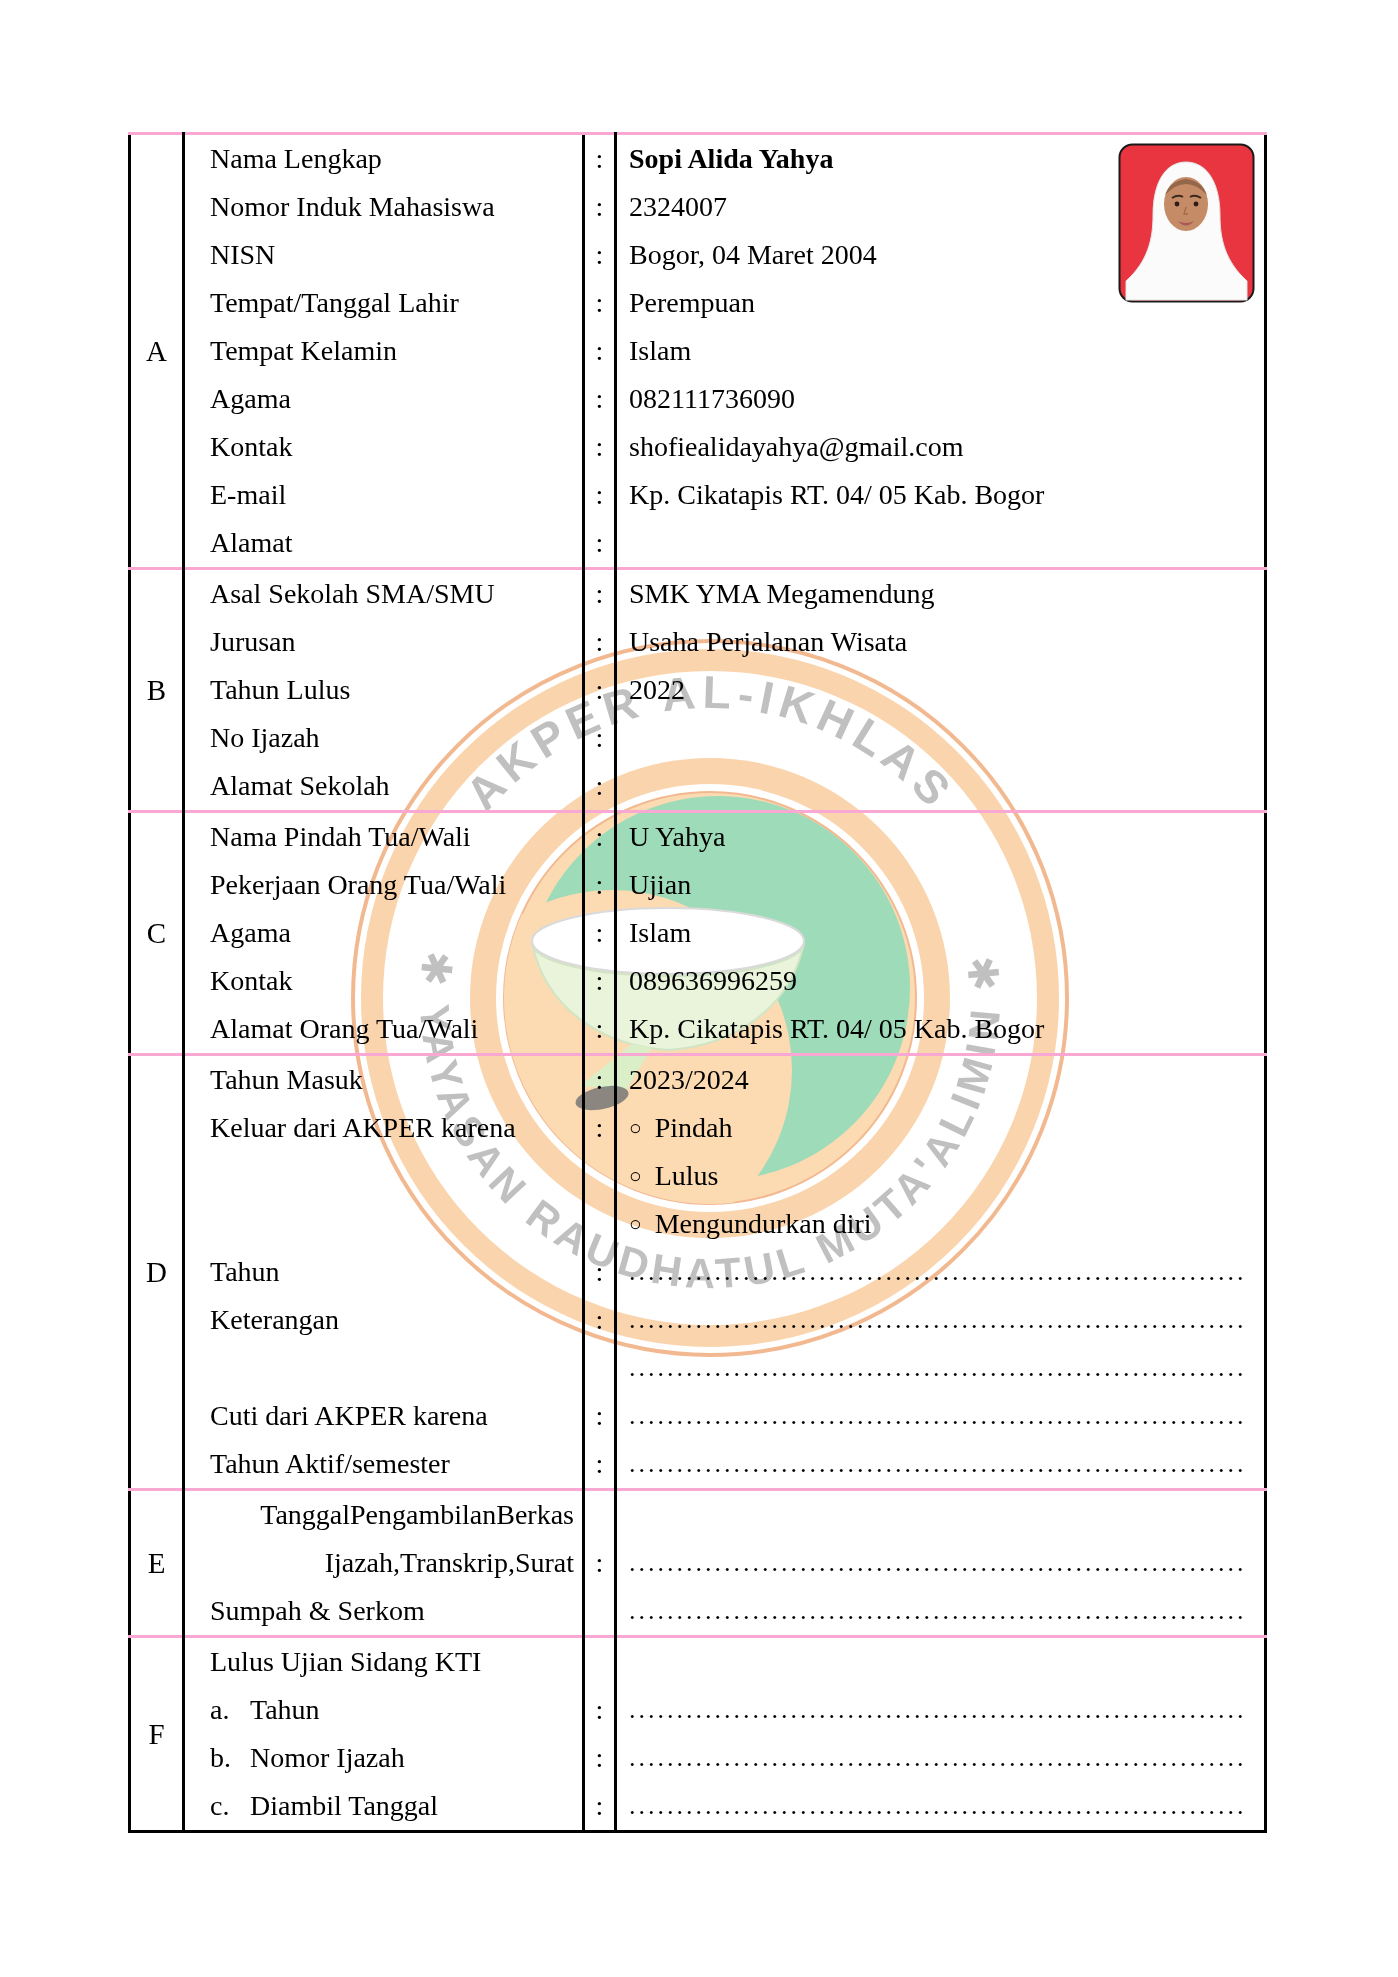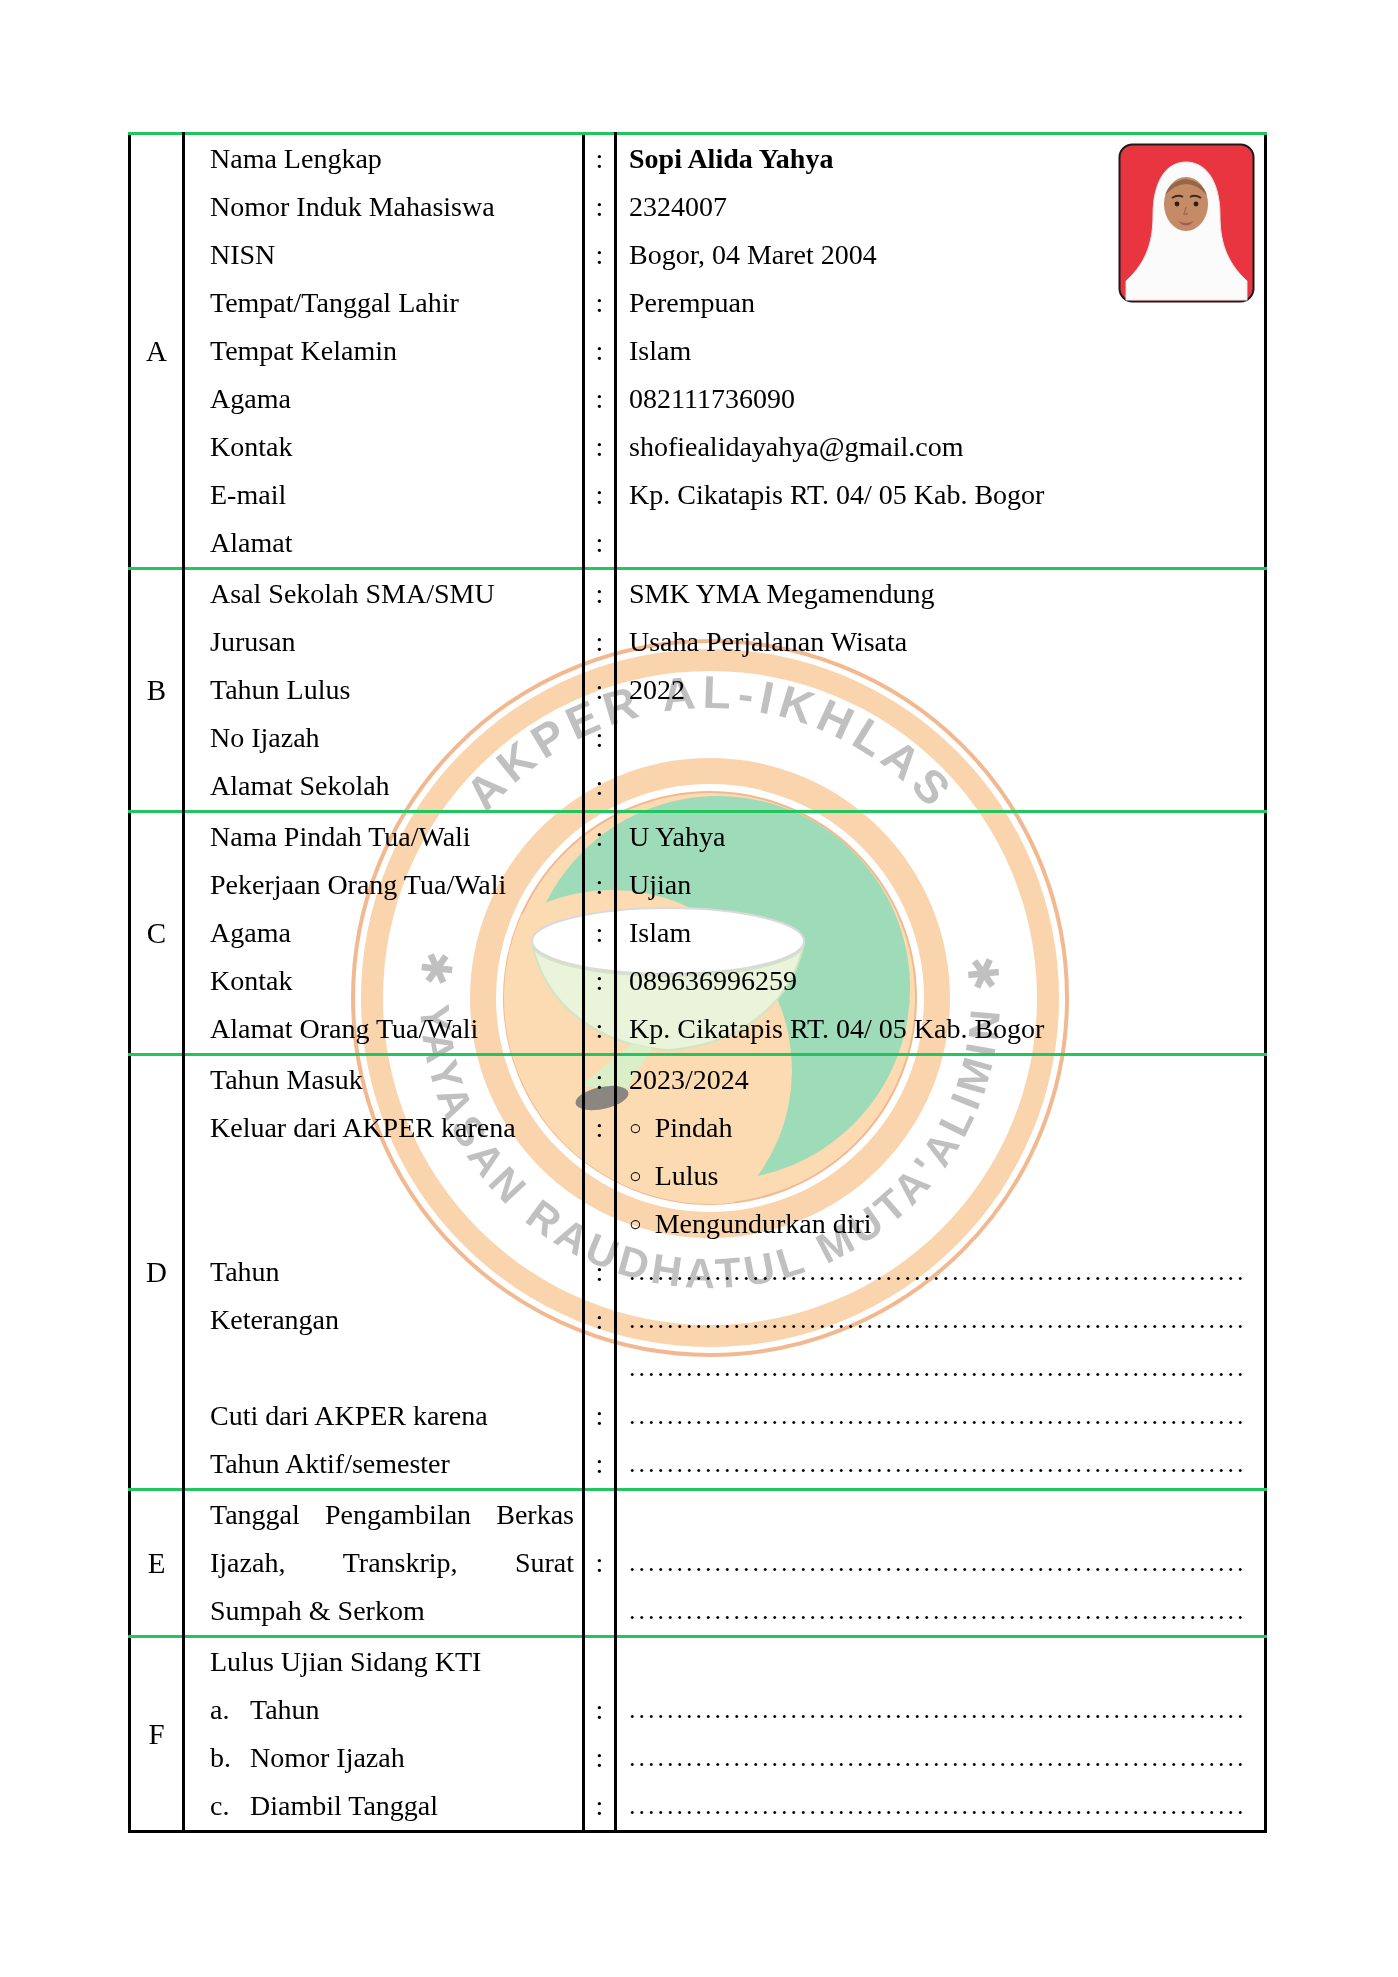--- a/index.html
+++ b/index.html
@@ -6,29 +6,29 @@
   .page{position:relative;width:1398px;height:1977px;background:#fff;overflow:hidden;
         font-family:"Liberation Serif","DejaVu Serif",serif;color:#000;}
   
   .watermark{position:absolute;left:330px;top:618px;width:760px;height:760px;z-index:0;}
   .seal-text{font-family:"Liberation Sans","DejaVu Sans",sans-serif;font-weight:bold;}
   
   table.form{position:absolute;left:128px;top:132px;width:1136px;z-index:1;
              border-collapse:collapse;table-layout:fixed;background:transparent;}
   table.form{border:3px solid #000;}
   td{height:48px;padding:0;font-size:28px;vertical-align:middle;background:transparent;}
-  tr.sec td{border-top:3px solid #22c55e;}
+  tr.sec td{border-top:3px solid #f9a8d4;}
   td.letter{border-right:3px solid #000;text-align:center;font-size:29px;}
   td.colon{border-left:3px solid #000;border-right:3px solid #000;text-align:center;}
   td.label{padding:0 8px 0 25px;}
   td.value{padding:0 16px 0 12px;}
   td.value.bold{font-weight:bold;}
   .dots{overflow:hidden;white-space:nowrap;letter-spacing:3px;font-size:26px;line-height:48px;}
   .radio-circle{display:inline-block;font-size:21px;margin-right:13px;transform:translateY(-2px);}
-  .jrow{display:flex;justify-content:space-between;}
+  .jrow{display:flex;justify-content:flex-end;margin-left:36px;}
   .fprefix{display:inline-block;width:40px;}
   
   .photo{position:absolute;left:1118px;top:143px;width:137px;height:160px;z-index:2;}
 </style>
 </head>
 <body>
 
 <div class="page">
 
   <svg class="watermark" viewBox="0 0 760 760" xmlns="http://www.w3.org/2000/svg">

